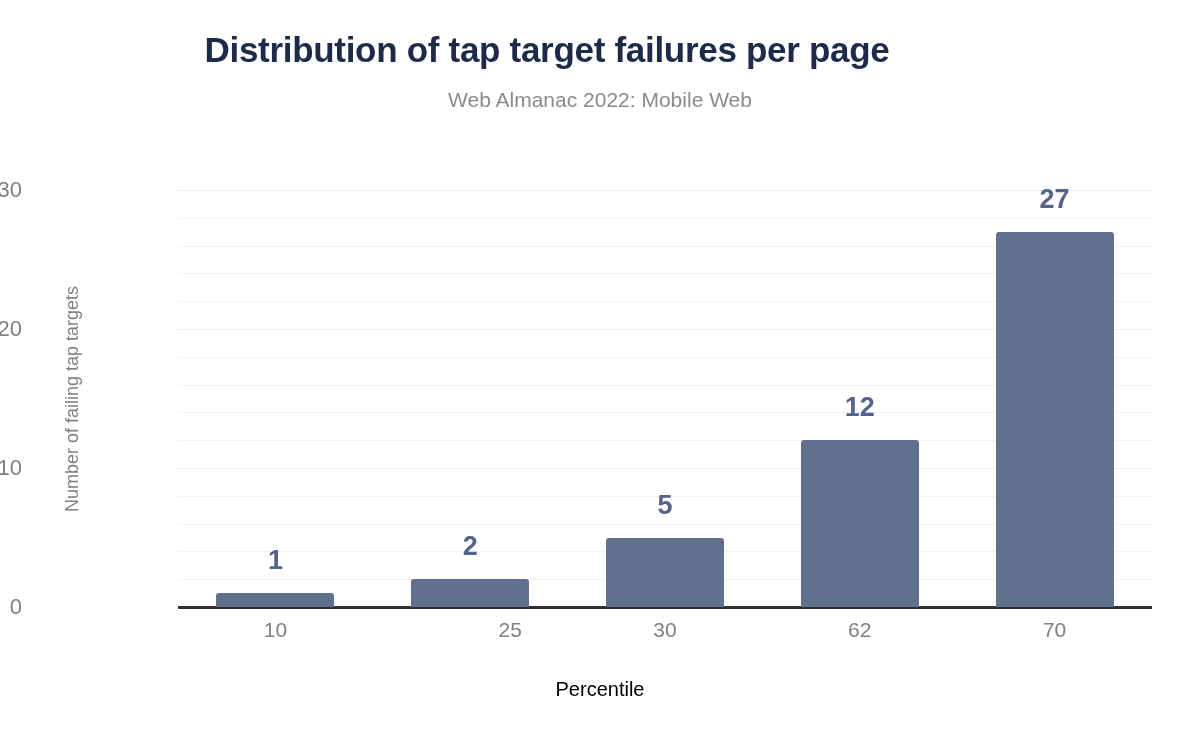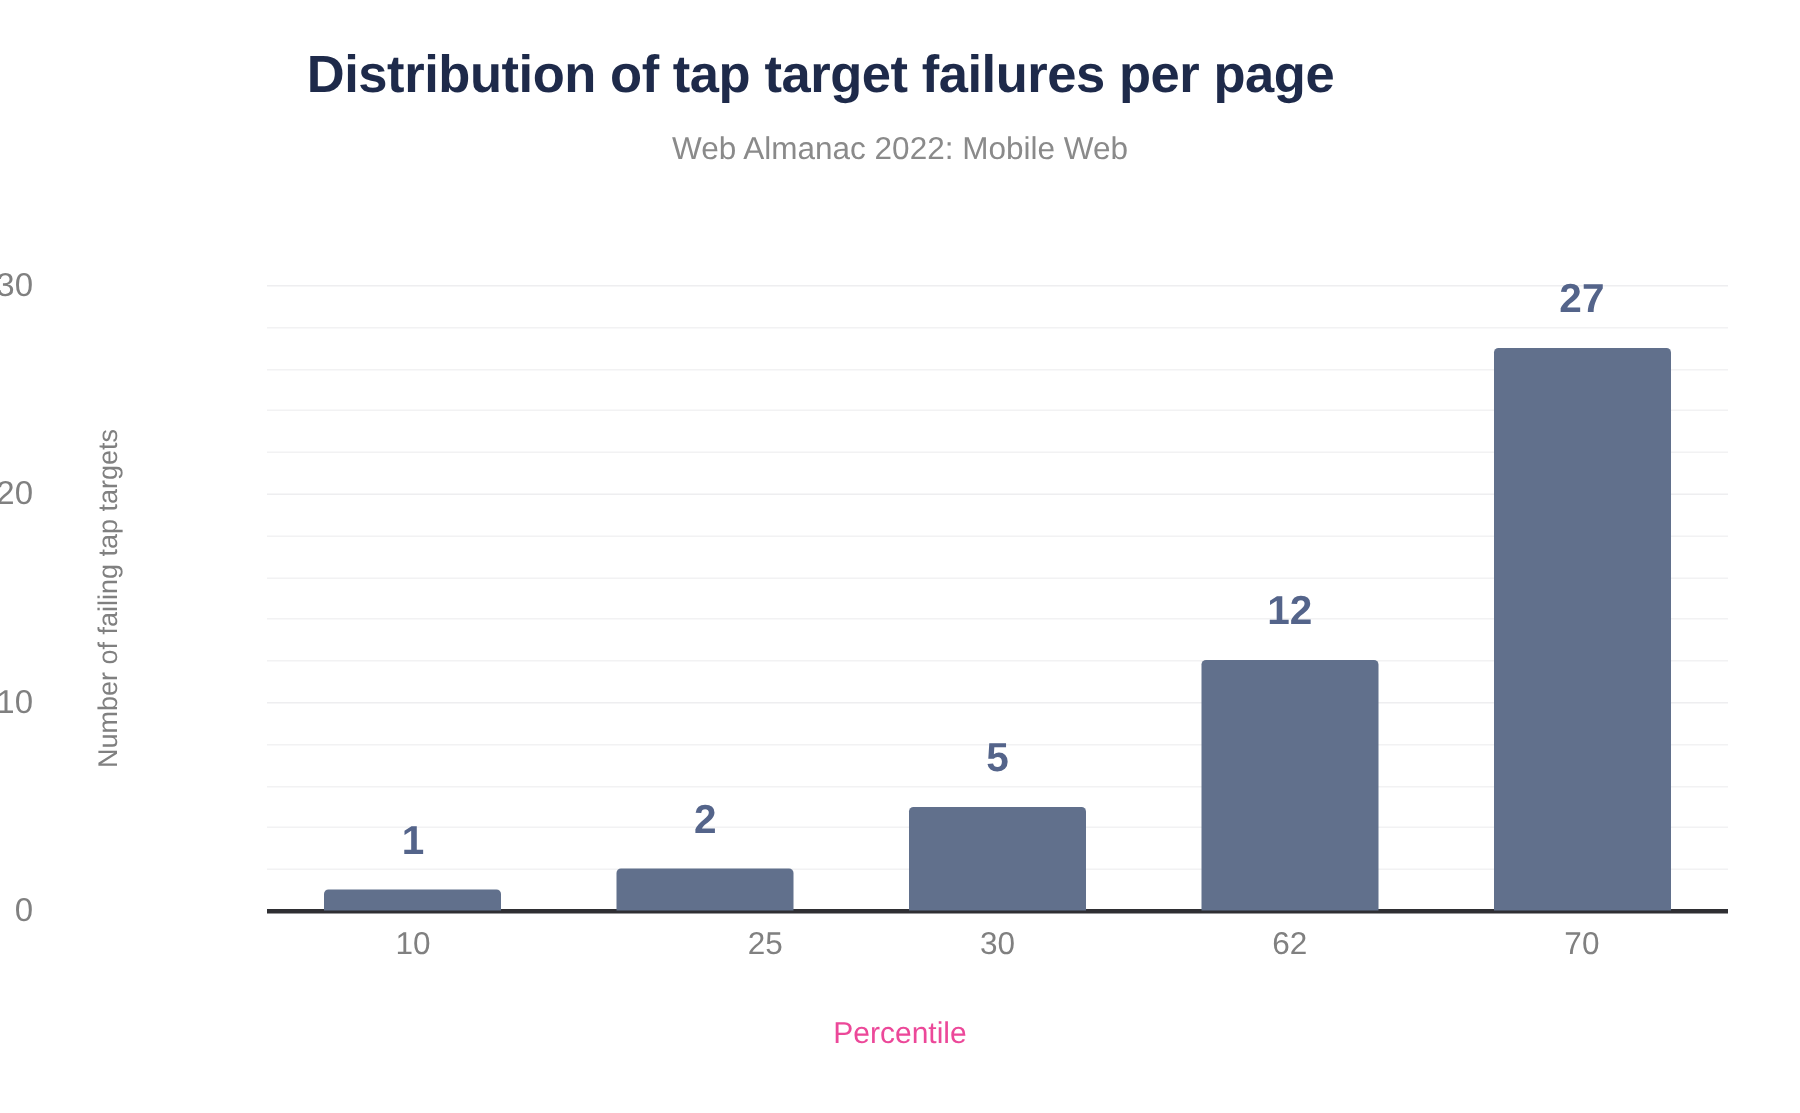--- a/index.html
+++ b/index.html
@@ -104,21 +104,21 @@
     transform: translateX(-50%);
     white-space: nowrap;
   }
   .x-axis-title {
     position: absolute;
     top: 678px;
     left: 0;
     width: 1200px;
     text-align: center;
     font-size: 20px;
-    color: #ec4899;
+    color: #000000;
     white-space: nowrap;
   }
 
   
   .bar {
     position: absolute;
     background: #61708c;
     border-radius: 3px 3px 0 0;
   }
   .bar-value {

